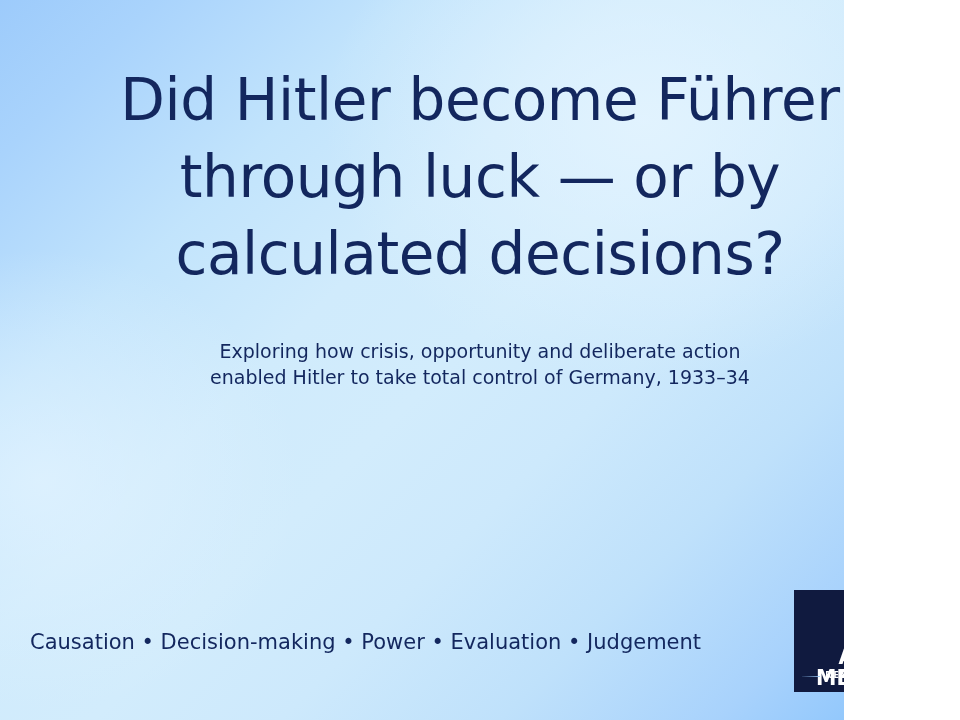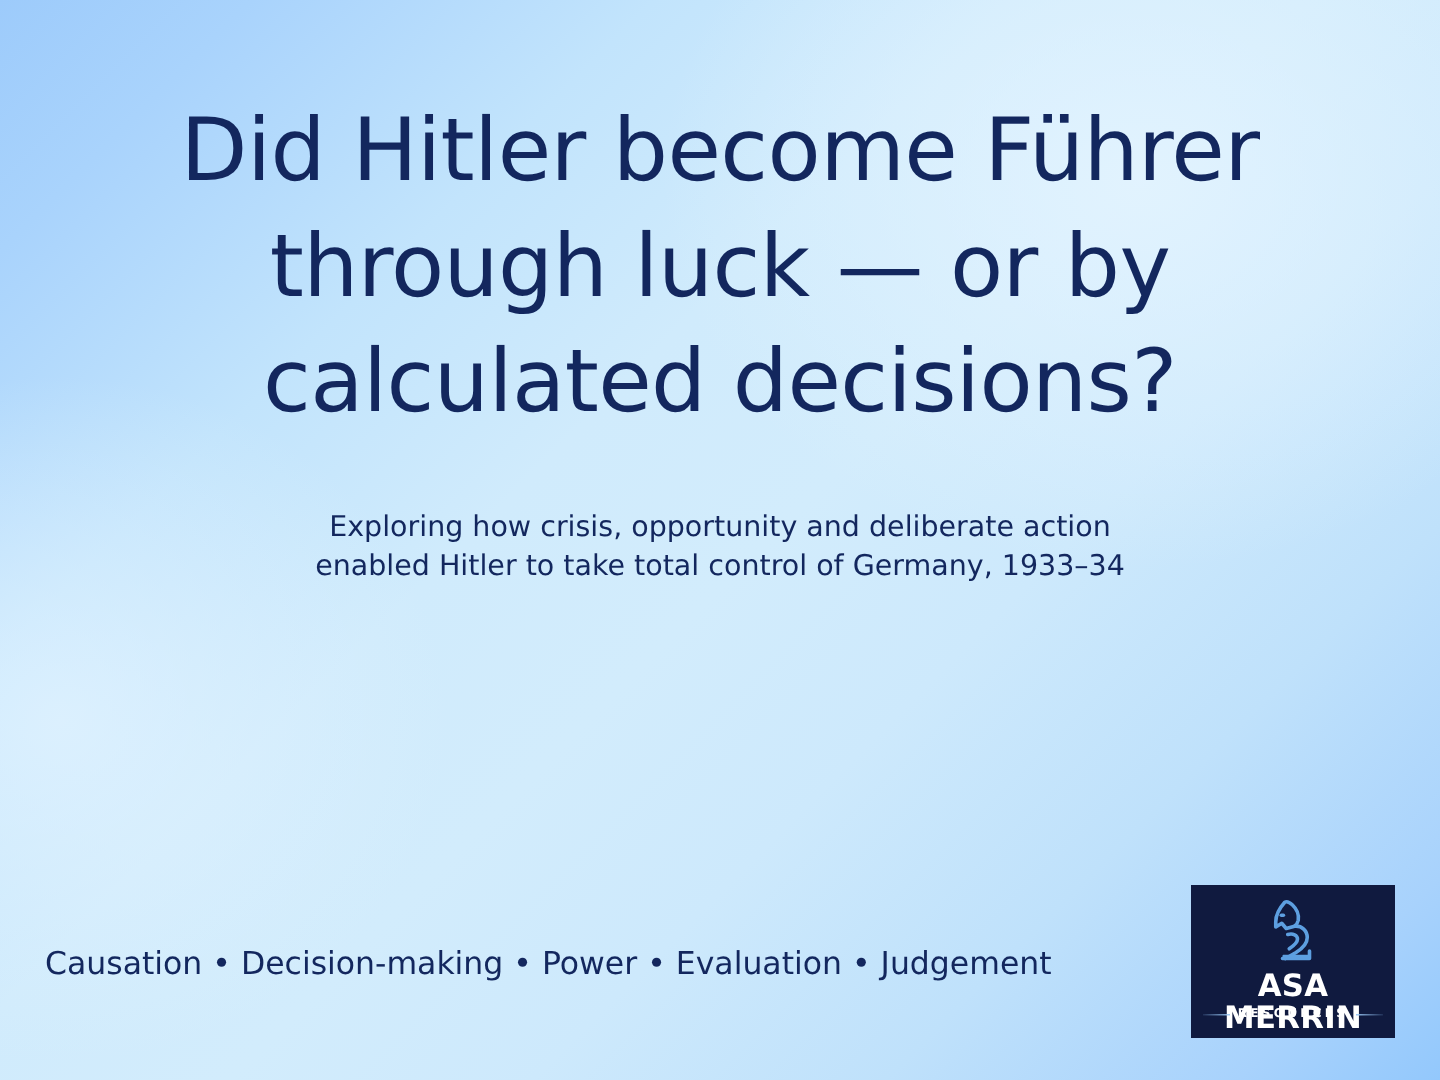--- a/index.html
+++ b/index.html
@@ -8,21 +8,21 @@
   }
   body {
     width: 960px;
     height: 720px;
     overflow: hidden;
     font-family: "DejaVu Sans", sans-serif;
   }
 
   #slide {
     position: relative;
-    width: 960px;
+    width: 844px;
     height: 720px;
     box-sizing: border-box;
     
     background:
       linear-gradient(135deg,
         #9dcbfb 0%,
         #a9d3fc 10%,
         #c2e4fc 26%,
         #d0ebfc 40%,
         #d2ecfc 52%,

